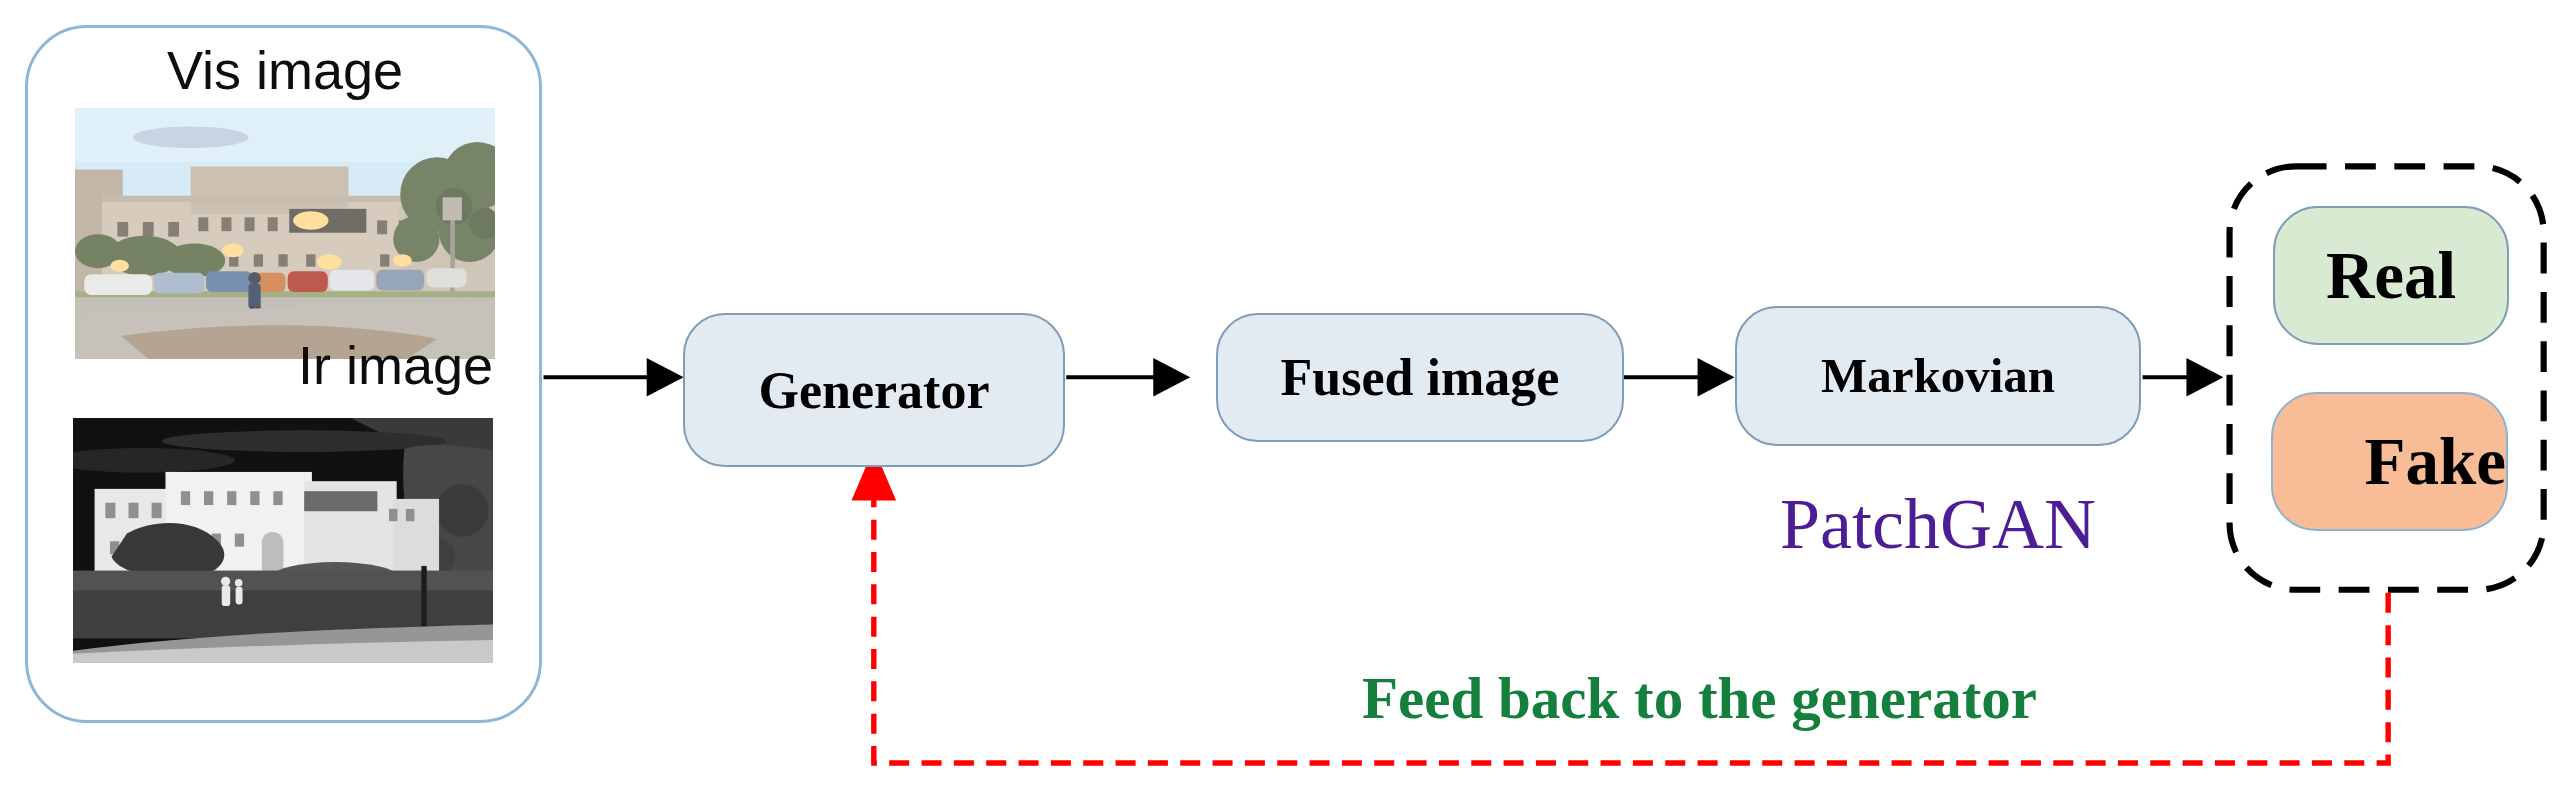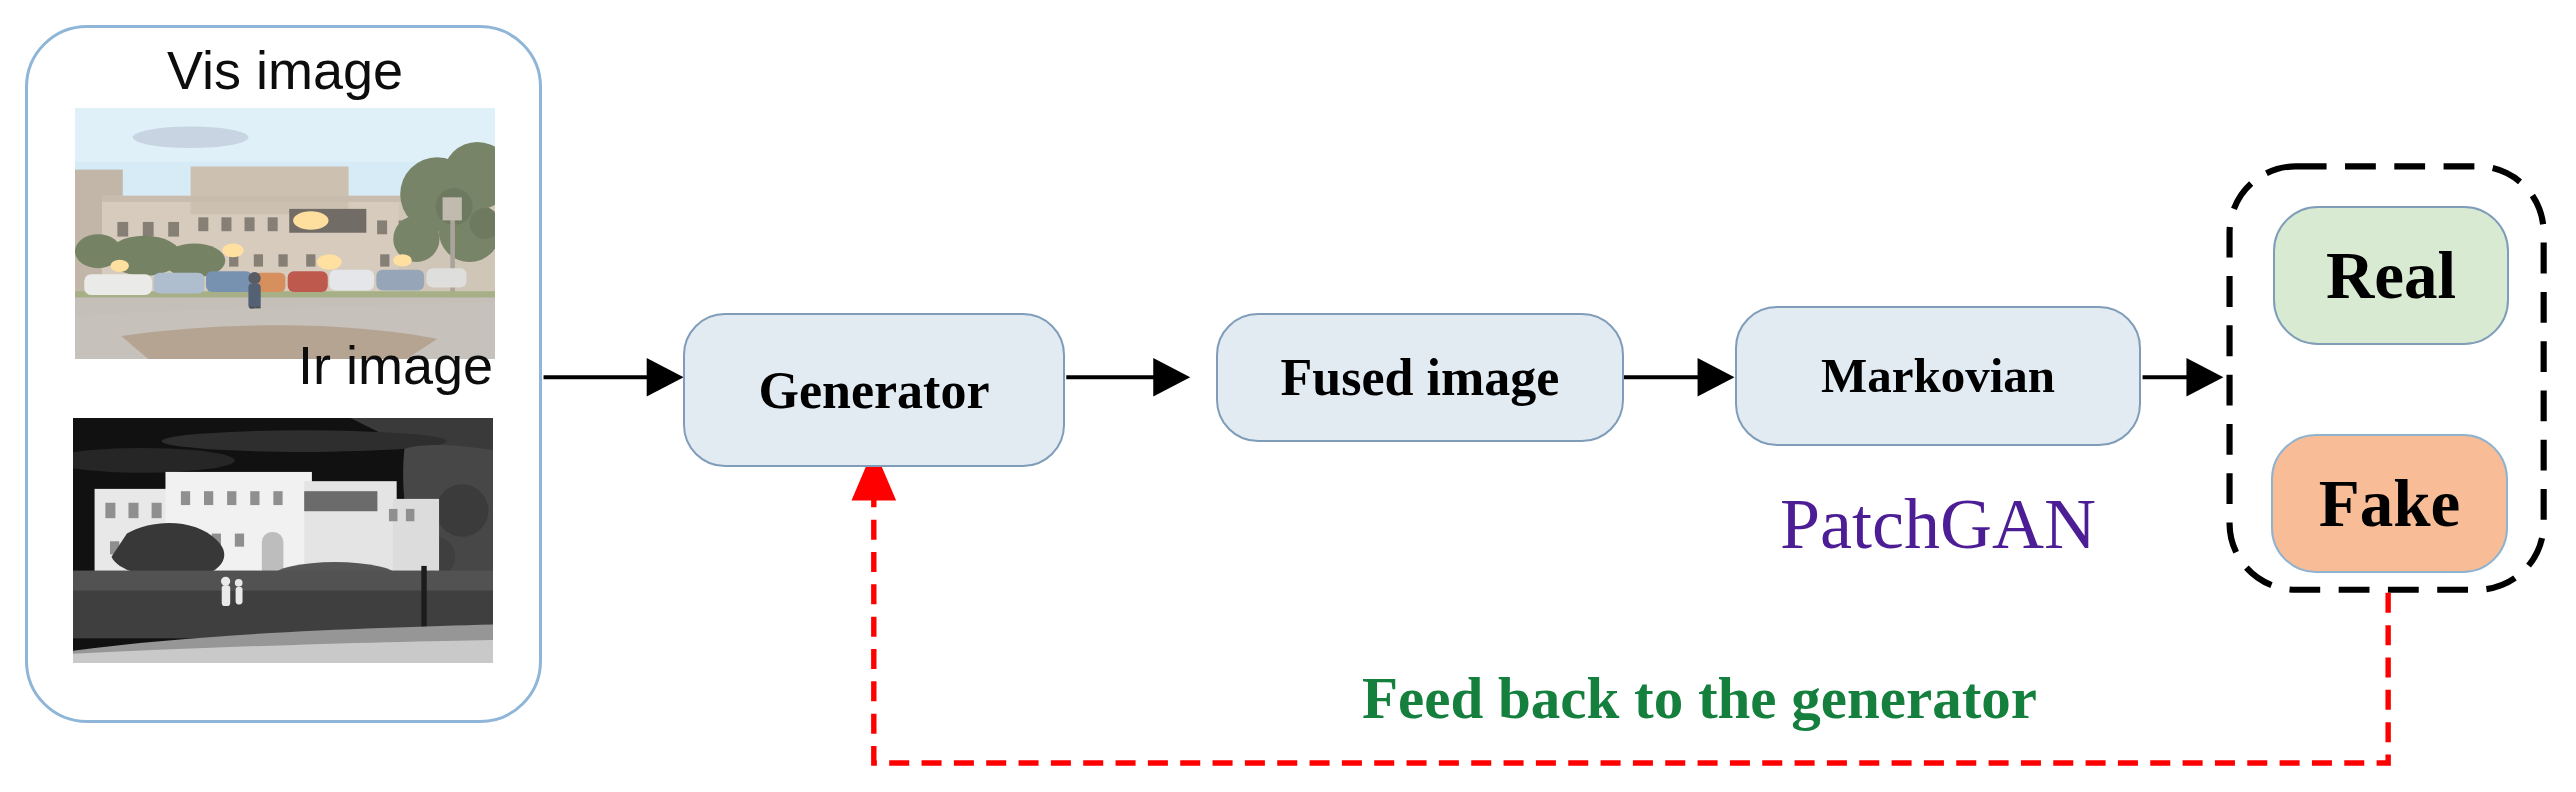--- a/index.html
+++ b/index.html
@@ -49,21 +49,21 @@
   .caption{
     position:absolute; text-align:center; font-weight:normal; font-size:72px; color:#4c1d95;
   }
   .patchgan-caption{left:1735px; top:483px; width:406px;}
   .outcome{
     position:absolute; display:flex; align-items:center; justify-content:center;
     border:2.3px solid var(--node-border); border-radius:45px; box-sizing:border-box;
     font-weight:bold; font-size:67px;
   }
   .real-node{left:2273px; top:206px; width:236px; height:139px; background:var(--real-fill);}
-  .fake-node{left:2271px; top:434px; width:237px; height:139px; background:var(--fake-fill); border-color:#8FB3CF;}
+  .fake-node{left:2271px; top:392px; width:237px; height:139px; background:var(--fake-fill); border-color:#8FB3CF;justify-content:flex-end;}
   .feedback-label{
     position:absolute; left:1299px; top:664px; width:801px; text-align:center;
     font-weight:bold; font-size:59px; line-height:68px; color:#15803d;
   }
 </style>
 </head>
 <body>
 
 <div class="stage">
 

